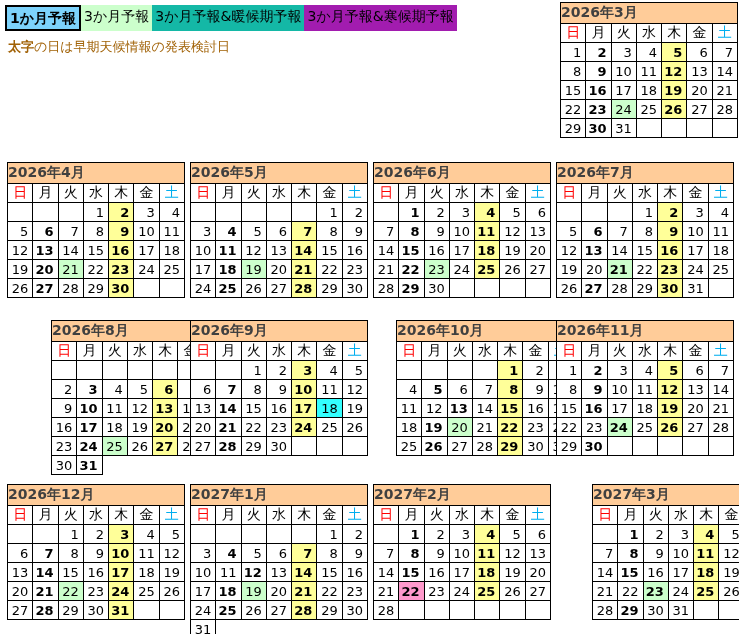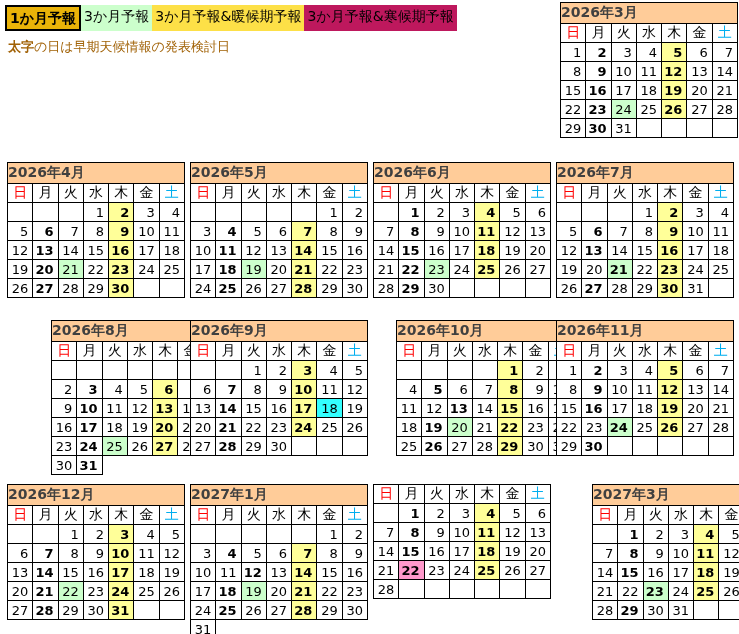--- a/index.html
+++ b/index.html
@@ -50,24 +50,24 @@
   
   .pos-m0{left:560px;top:2px;}
   .pos-m1{left:7px;top:162px;}  .pos-m2{left:190px;top:162px;border-radius:10px;}  .pos-m3{left:373px;top:162px;}  .pos-m4{left:556px;top:162px;}
   .pos-m5{left:7px;top:320px;padding-left:44px;}  .pos-m6{left:190px;top:320px;}  .pos-m7{left:373px;top:320px;padding-left:23px;}  .pos-m8{left:556px;top:320px;}
   .pos-m9{left:7px;top:484px;}  .pos-m10{left:190px;top:484px;} .pos-m11{left:373px;top:484px;} .pos-m12{left:556px;top:484px;margin-left:36px;}
 </style>
 </head>
 <body>
 
 <div id="legend">
-  <span class="lg first" style="background: #eab308; font-weight: bold; border: 2px solid rgb(0, 0, 0);">1か月予報</span>
+  <span class="lg first" style="background: #7dd3fc; font-weight: bold; border: 2px solid rgb(0, 0, 0);">1か月予報</span>
   <span class="lg" style="background: rgb(204, 255, 204);">3か月予報</span>
-  <span class="lg" style="background: #fde047;">3か月予報&amp;暖候期予報</span>
-  <span class="lg" style="background: #be185d;">3か月予報&amp;寒候期予報</span>
+  <span class="lg" style="background: #14b8a6;">3か月予報&amp;暖候期予報</span>
+  <span class="lg" style="background: #a21caf;">3か月予報&amp;寒候期予報</span>
 </div>
 <div id="note">
   <span class="nb">太字</span><span>の日は早期天候情報の発表検討日</span>
 </div>
 
 <div class="cal pos-m0">
     <table class="cal-table">
       <tbody>
         <tr>
           <td colspan="7" class="cal-title">2026年3月</td>
@@ -774,20 +774,23 @@
           <td class="nocell"></td>
           <td class="nocell"></td>
         </tr>
       </tbody>
     </table>
   </div>
 <div class="cal pos-m11">
     <table class="cal-table">
       <tbody>
         <tr>
+          <td colspan="7" class="cal-title">2027年2月</td>
+        </tr>
+        <tr>
           <td class="dh hr">日</td>
           <td class="dh">月</td>
           <td class="dh">火</td>
           <td class="dh">水</td>
           <td class="dh">木</td>
           <td class="dh">金</td>
           <td class="dh hs">土</td>
         </tr>
         <tr>
           <td class="dc"></td>

